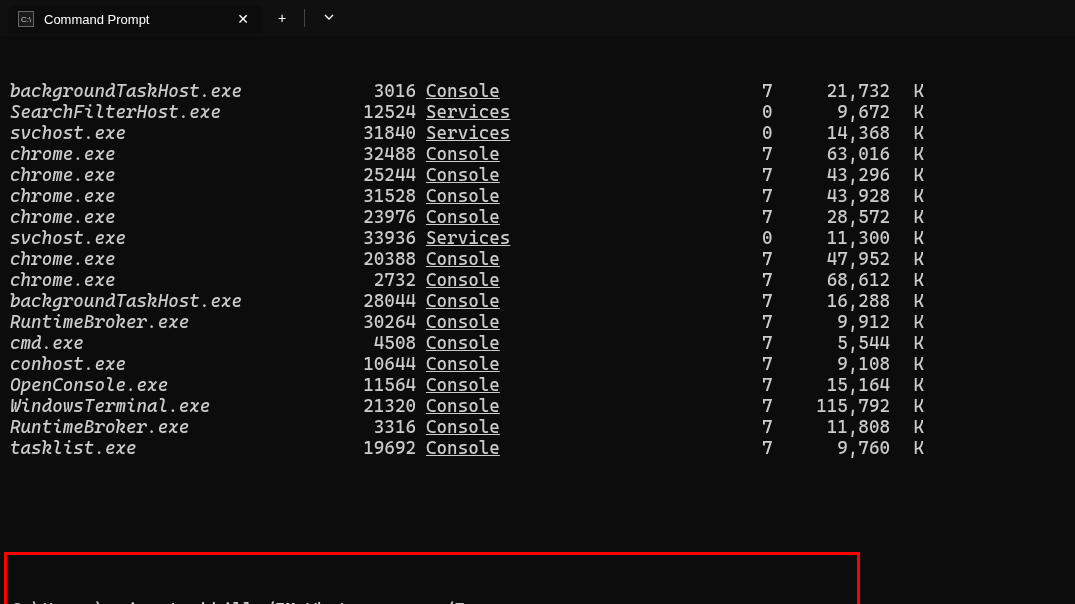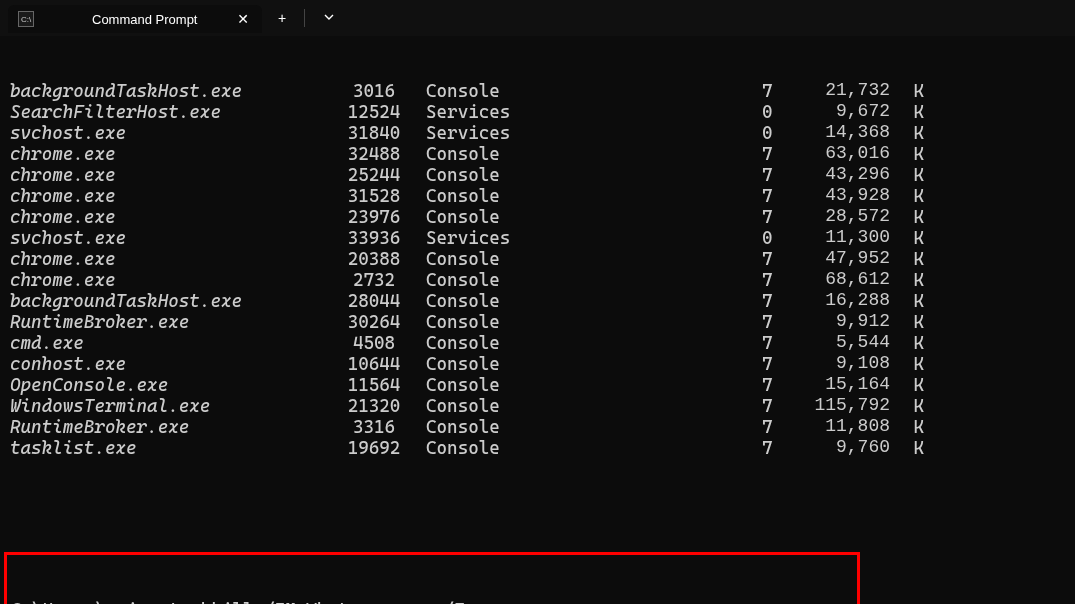--- a/index.html
+++ b/index.html
@@ -37,21 +37,21 @@
   width: 16px;
   height: 16px;
   background: #1a1a1a;
   border: 1px solid #666;
   display: inline-flex;
   align-items: center;
   justify-content: center;
   font-size: 8px;
   color: #ccc;
 }
-.tab-title { flex: 1; margin-left: 48px; }
+.tab-title { flex: 1; }
 .tab-close {
   color: #fff;
   font-size: 14px;
   width: 18px;
   text-align: center;
 }
 .titlebar-actions {
   display: flex;
   align-items: center;
   gap: 8px;
@@ -67,25 +67,25 @@
   width: 1px;
   height: 18px;
   background: #444;
 }
 .terminal {
   padding: 2px 10px;
   white-space: pre;
 }
 .process-row { display: flex; }
 .col-name { width: 322px; font-style: italic; }
-.col-pid { width: 84px; text-align: center; }
+.col-pid { width: 84px; text-align: right; }
 .col-sess { width: 10px; }
-.col-sessname { width: 336px; }
+.col-sessname { width: 336px; text-decoration: underline; }
 .col-sessnum { width: 10px; text-align: right; }
-.col-mem { width: 118px; text-align: right; font-family: Liberation Mono, monospace; }
+.col-mem { width: 118px; text-align: right; }
 .col-unit { width: 34px; text-align: right;}
 .highlight {
   border: 3px solid #ff0000;
   margin: 4px 0 0 -6px;
   padding: 2px 4px;
   width: 856px;
 }
 .prompt-line { display: block; }
 </style>
 </head>

